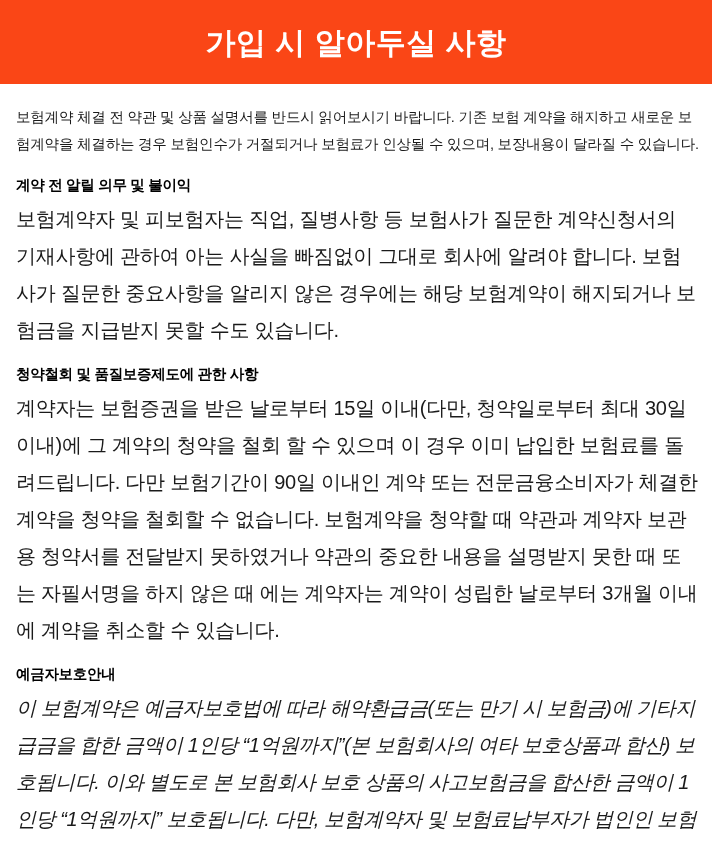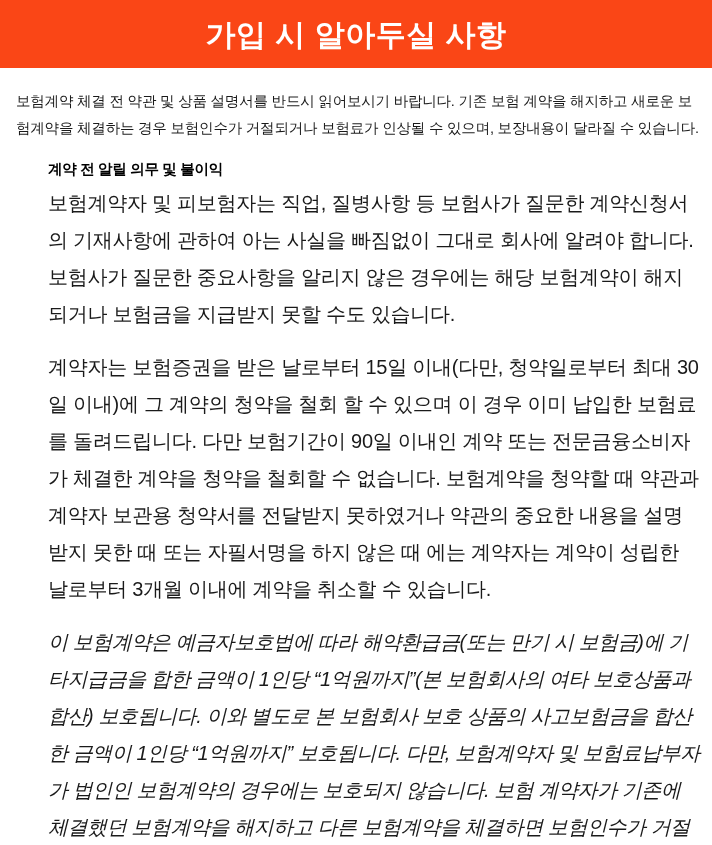--- a/index.html
+++ b/index.html
@@ -17,21 +17,21 @@
   .page {
     width: 712px;
     height: 845px;
     box-sizing: border-box;
     background: #ffffff;
     position: relative;
   }
   .header-banner {
     background: #fa4616;
     width: 712px;
-    height: 68px;
+    height: 84px;
     display: flex;
     align-items: center;
     justify-content: center;
   }
   .header-title {
     color: #ffffff;
     font-size: 30px;
     font-weight: bold;
     letter-spacing: 0.5px;
     line-height: 1.1;
@@ -43,21 +43,20 @@
   }
   .intro-para {
     font-size: 14.5px;
     line-height: 1.85;
     color: #1a1a1a;
     margin: 0 0 18px 0;
     letter-spacing: -0.2px;
   }
   .section {
     margin-bottom: 16px;
-    margin-left: 32px;
   }
   .section-heading {
     font-size: 14.5px;
     font-weight: bold;
     color: #000000;
     margin: 0 0 6px 0;
     letter-spacing: -0.3px;
   }
   .section-body {
     font-size: 20px;
@@ -83,24 +82,26 @@
   <div class="content">
 
     <p class="intro-para">보험계약 체결 전 약관 및 상품 설명서를 반드시 읽어보시기 바랍니다. 기존 보험 계약을 해지하고 새로운 보험계약을 체결하는 경우 보험인수가 거절되거나 보험료가 인상될 수 있으며, 보장내용이 달라질 수 있습니다.</p>
 
     <div class="section">
       <div class="section-heading">계약 전 알릴 의무 및 불이익</div>
       <p class="section-body">보험계약자 및 피보험자는 직업, 질병사항 등 보험사가 질문한 계약신청서의 기재사항에 관하여 아는 사실을 빠짐없이 그대로 회사에 알려야 합니다. 보험사가 질문한 중요사항을 알리지 않은 경우에는 해당 보험계약이 해지되거나 보험금을 지급받지 못할 수도 있습니다.</p>
     </div>
 
     <div class="section">
+      <div class="section-heading">청약철회 및 품질보증제도에 관한 사항</div>
       <p class="section-body">계약자는 보험증권을 받은 날로부터 15일 이내(다만, 청약일로부터 최대 30일 이내)에 그 계약의 청약을 철회 할 수 있으며 이 경우 이미 납입한 보험료를 돌려드립니다. 다만 보험기간이 90일 이내인 계약 또는 전문금융소비자가 체결한 계약을 청약을 철회할 수 없습니다. 보험계약을 청약할 때 약관과 계약자 보관용 청약서를 전달받지 못하였거나 약관의 중요한 내용을 설명받지 못한 때 또는 자필서명을 하지 않은 때 에는 계약자는 계약이 성립한 날로부터 3개월 이내에 계약을 취소할 수 있습니다.</p>
     </div>
 
     <div class="section">
     </div>
 
     <div class="section">
+      <div class="section-heading">예금자보호안내</div>
       <p class="section-body tight">이 보험계약은 예금자보호법에 따라 해약환급금(또는 만기 시 보험금)에 기타지급금을 합한 금액이 1인당 “1억원까지”(본 보험회사의 여타 보호상품과 합산) 보호됩니다. 이와 별도로 본 보험회사 보호 상품의 사고보험금을 합산한 금액이 1인당 “1억원까지” 보호됩니다. 다만, 보험계약자 및 보험료납부자가 법인인 보험계약의 경우에는 보호되지 않습니다. 보험 계약자가 기존에 체결했던 보험계약을 해지하고 다른 보험계약을 체결하면 보험인수가 거절되거나, 보험료가 인상되거나, 보장내용이 달라질 수 있습니다. 또한, 지급한도, 면책사항 등에 따라 보험금 지급이 제한될 수 있습니다. 보험계약 체결 전 상품설명서 및 약관을 읽어보시기 바랍니다.</p>
     </div>
 
   </div>
 </div>
 
 </body></html>

